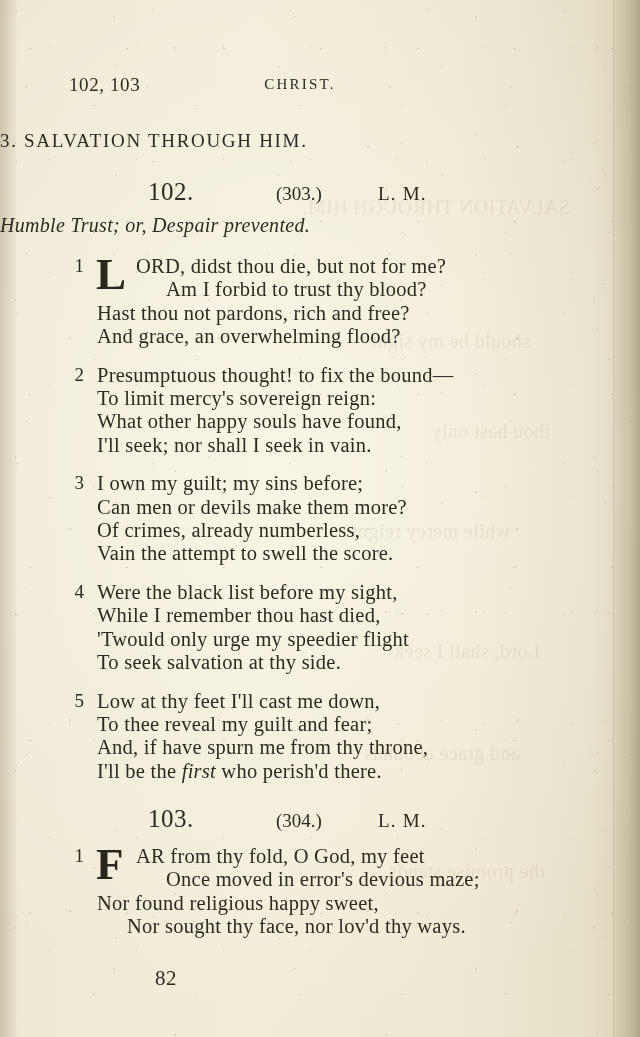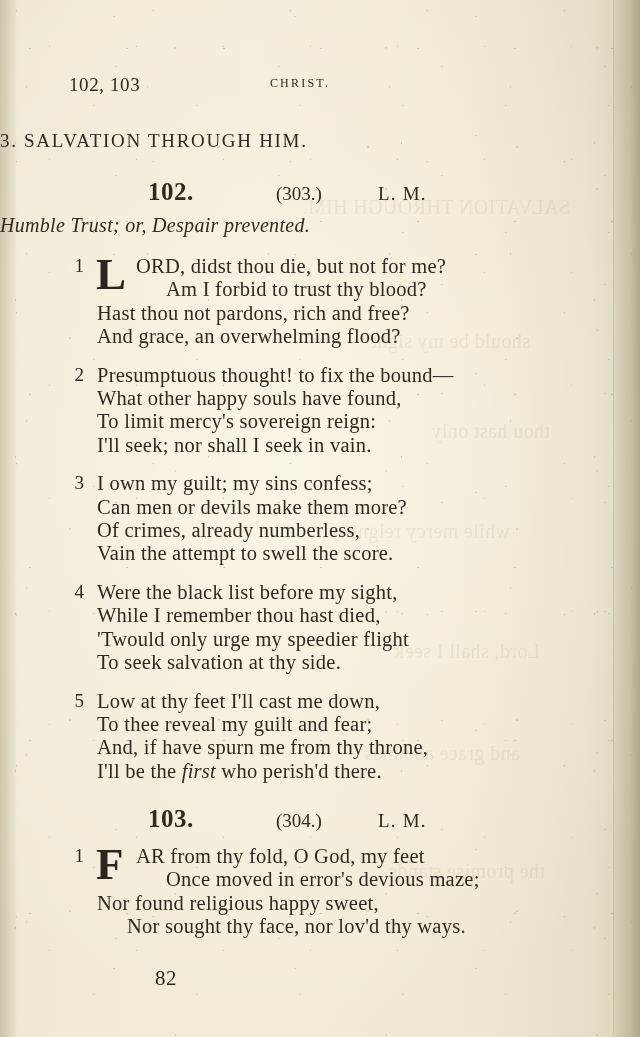--- a/index.html
+++ b/index.html
@@ -85,21 +85,21 @@
     top: 74px; left: 0; right: 0;
     height: 26px;
   }
   .runhead .folio {
     position: absolute; left: 69px; top: 0;
     font-size: 19px; letter-spacing: .6px;
   }
   .runhead .title {
     position: absolute; left: 0; right: 40px; top: 2px;
     text-align: center;
-    font-size: 12px;
+    font-size: 15px;
     letter-spacing: 2.2px;
   }
 
   
   .section-heading {
     position: absolute;
     top: 130px; left: 0; right: 40px;
     text-align: left;
     font-size: 19px;
     letter-spacing: 1.7px;
@@ -108,21 +108,21 @@
   
   .hymn { position: absolute; left: 0; right: 0; }
   .hymn-head {
     position: relative;
     height: 30px;
     margin-left: 140px;
   }
   .hymn-num {
     position: absolute; left: 8px; top: 0;
     font-size: 25px;
-    font-weight: bold;
+    font-weight: normal;
     letter-spacing: .5px;
   }
   .hymn-alt {
     position: absolute; left: 136px; top: 5px;
     font-size: 19px;
   }
   .hymn-meter {
     position: absolute; left: 238px; top: 5px;
     font-size: 19px;
     letter-spacing: 1.2px;
@@ -237,28 +237,28 @@
           <span class="dropcap">L</span>
           <div class="line dropline1">ORD, didst thou die, but not for me?</div>
           <div class="line dropline2">Am I forbid to trust thy blood?</div>
           <div class="line">Hast thou not pardons, rich and free?</div>
           <div class="line">And grace, an overwhelming flood?</div>
         </div>
 
         <div class="stanza">
           <span class="stanza-num">2</span>
           <div class="line">Presumptuous thought! to fix the bound—</div>
+          <div class="line">To limit mercy's sovereign reign:</div>
           <div class="line">What other happy souls have found,</div>
-          <div class="line">To limit mercy's sovereign reign:</div>
           <div class="line">I'll seek; nor shall I seek in vain.</div>
         </div>
 
         <div class="stanza">
           <span class="stanza-num">3</span>
-          <div class="line">I own my guilt; my sins confess;</div>
+          <div class="line">I own my guilt; my sins before;</div>
           <div class="line">Can men or devils make them more?</div>
           <div class="line">Of crimes, already numberless,</div>
           <div class="line">Vain the attempt to swell the score.</div>
         </div>
 
         <div class="stanza">
           <span class="stanza-num">4</span>
           <div class="line">Were the black list before my sight,</div>
           <div class="line">While I remember thou hast died,</div>
           <div class="line">'Twould only urge my speedier flight</div>

